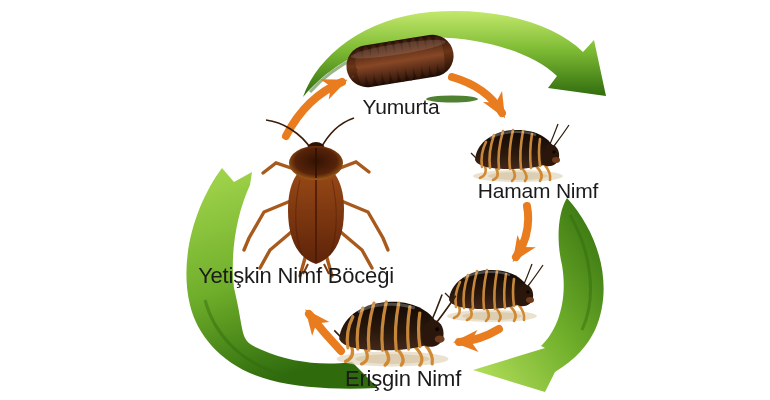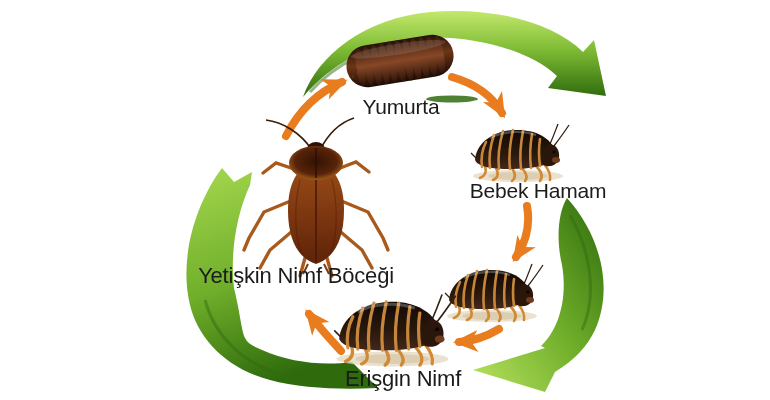--- a/index.html
+++ b/index.html
@@ -174,17 +174,17 @@
     <ellipse cx="316" cy="163" rx="27" ry="17" fill="url(#gPronotum)"></ellipse>
     <path d="M316,148 L316,178" stroke="#2a0f02" stroke-width="1.4"></path>
   </g>
 
   <use href="#nymph" transform="translate(470,122)"></use>
   <use href="#nymph" transform="translate(444,262)"></use>
   <use href="#nymph" transform="translate(333,292) scale(1.24)"></use>
 </svg>
 
 <div class="label label-egg">Yumurta</div>
-<div class="label label-baby">Bebek Hamam</div>
+<div class="label label-baby">Hamam Nimf</div>
 <div class="label label-adol">Erişgin Nimf</div>
 <div class="label label-adult">Yetişkin Nimf Böceği</div>
 
 </div>
 
 </body></html>

